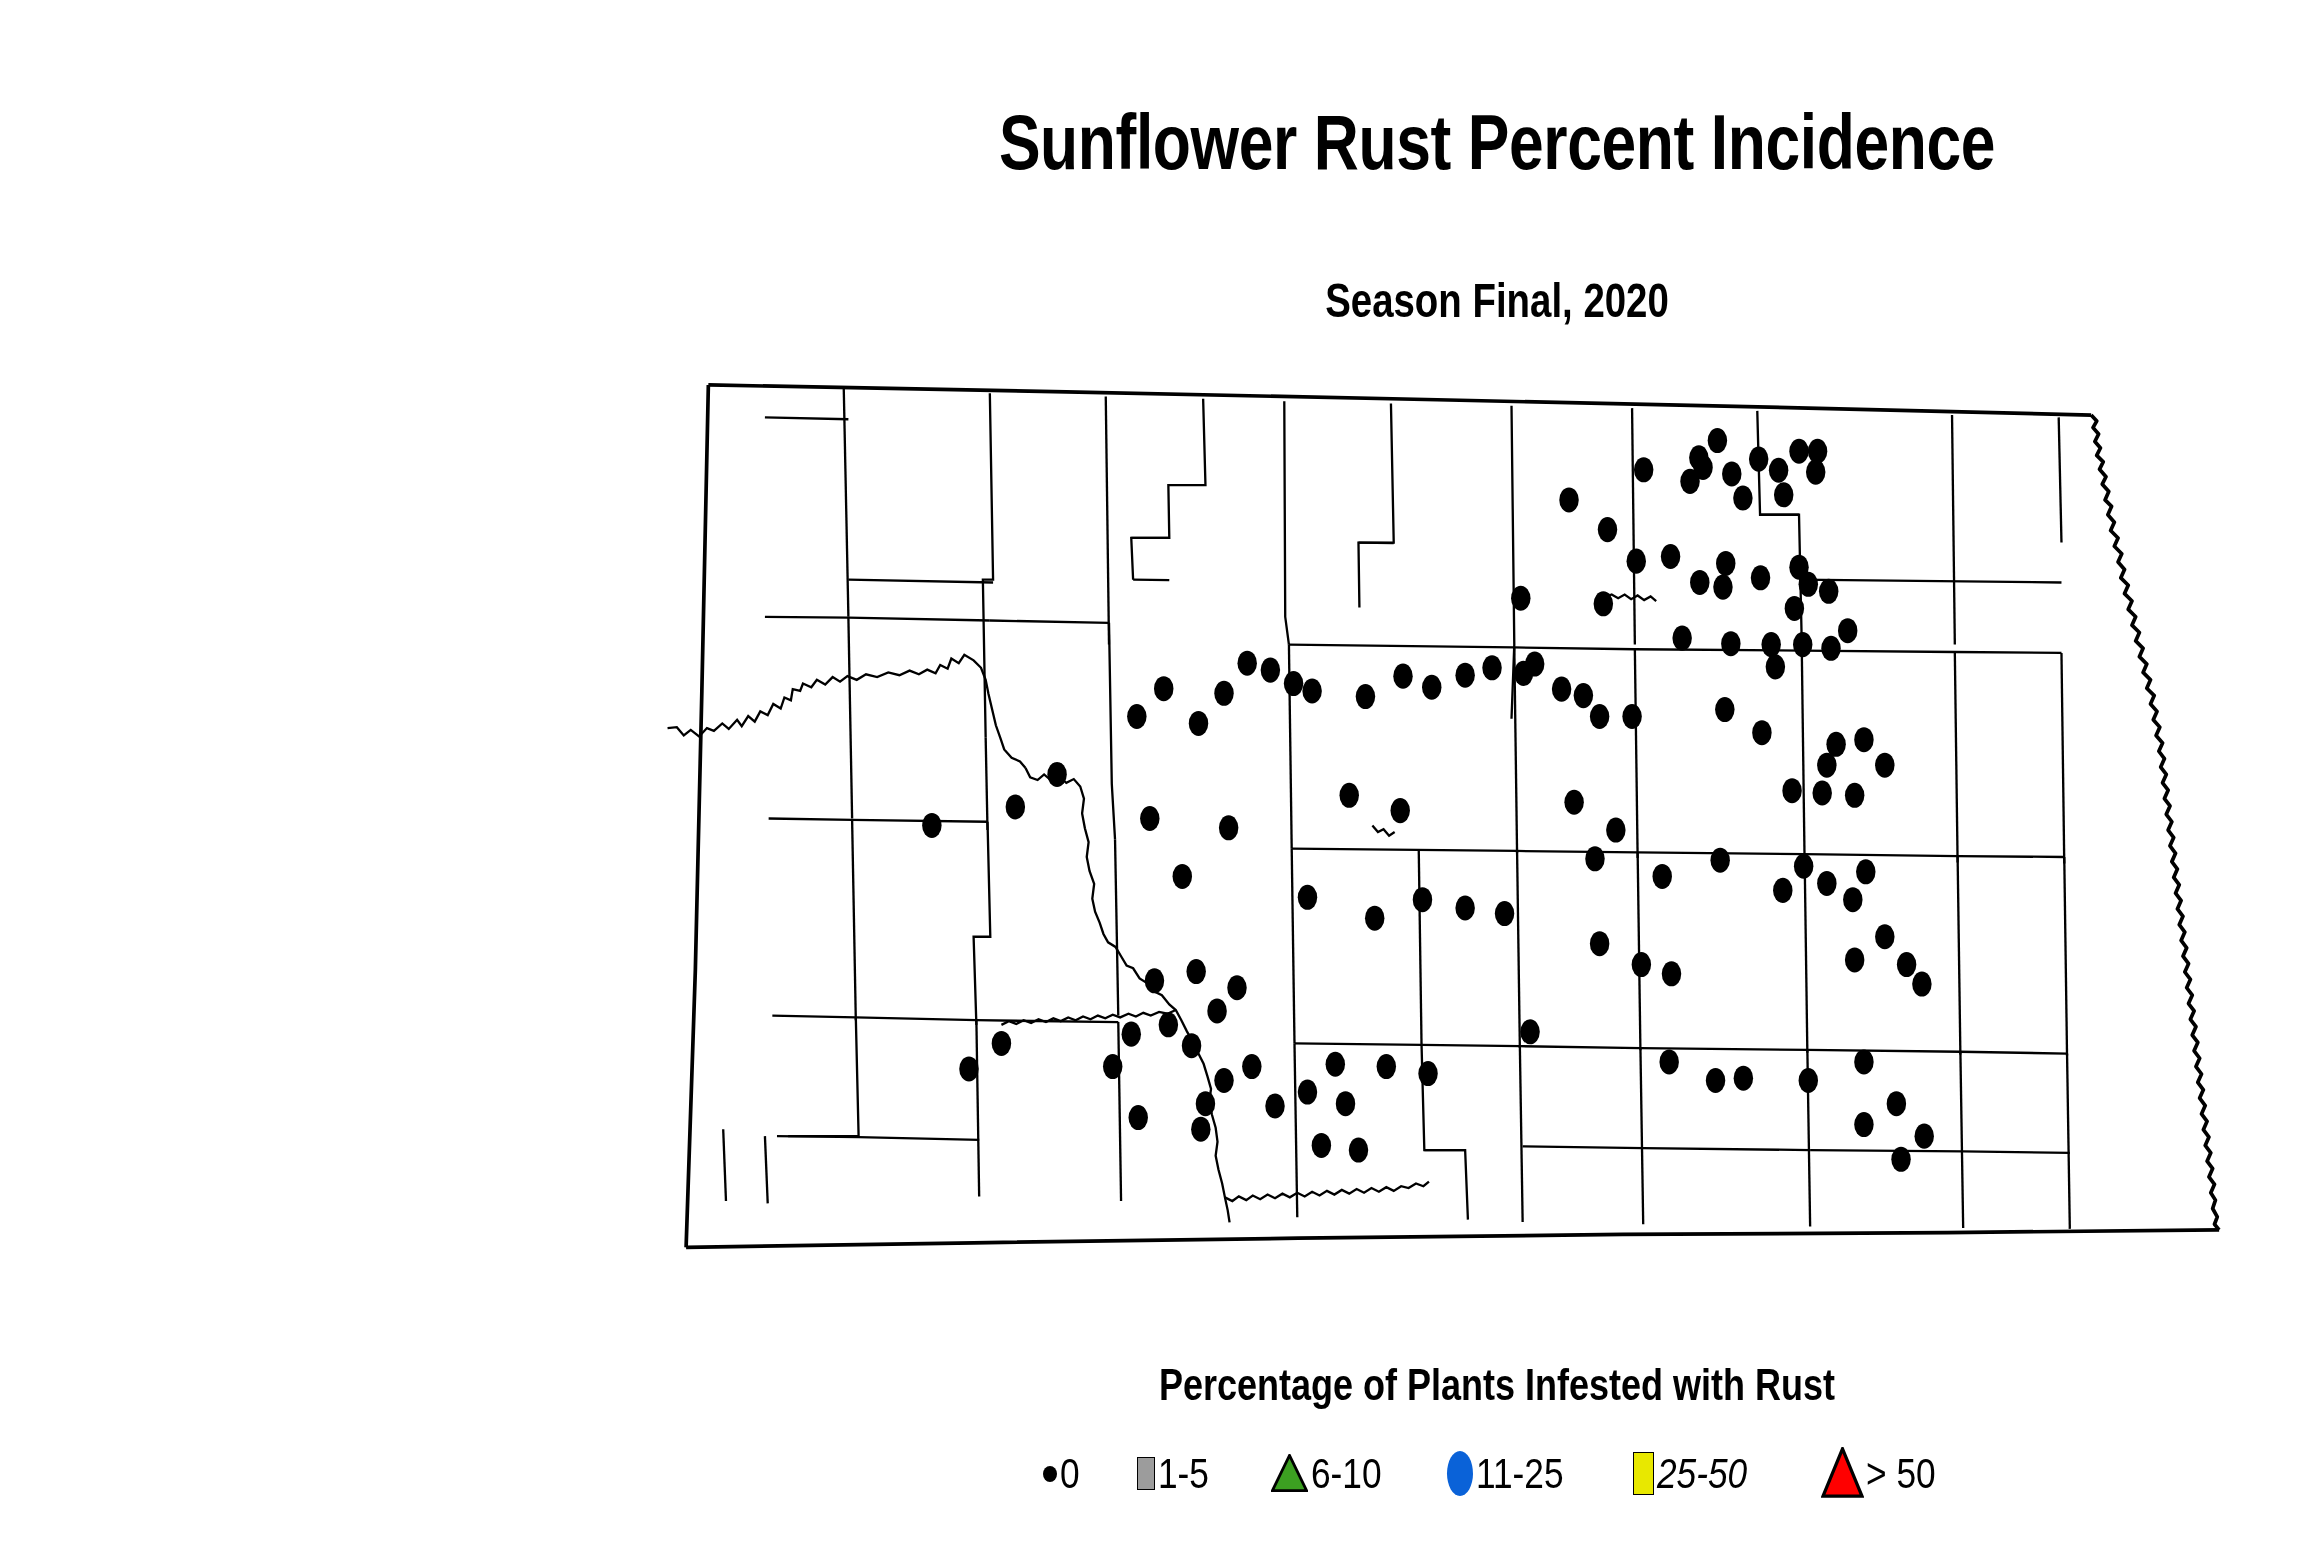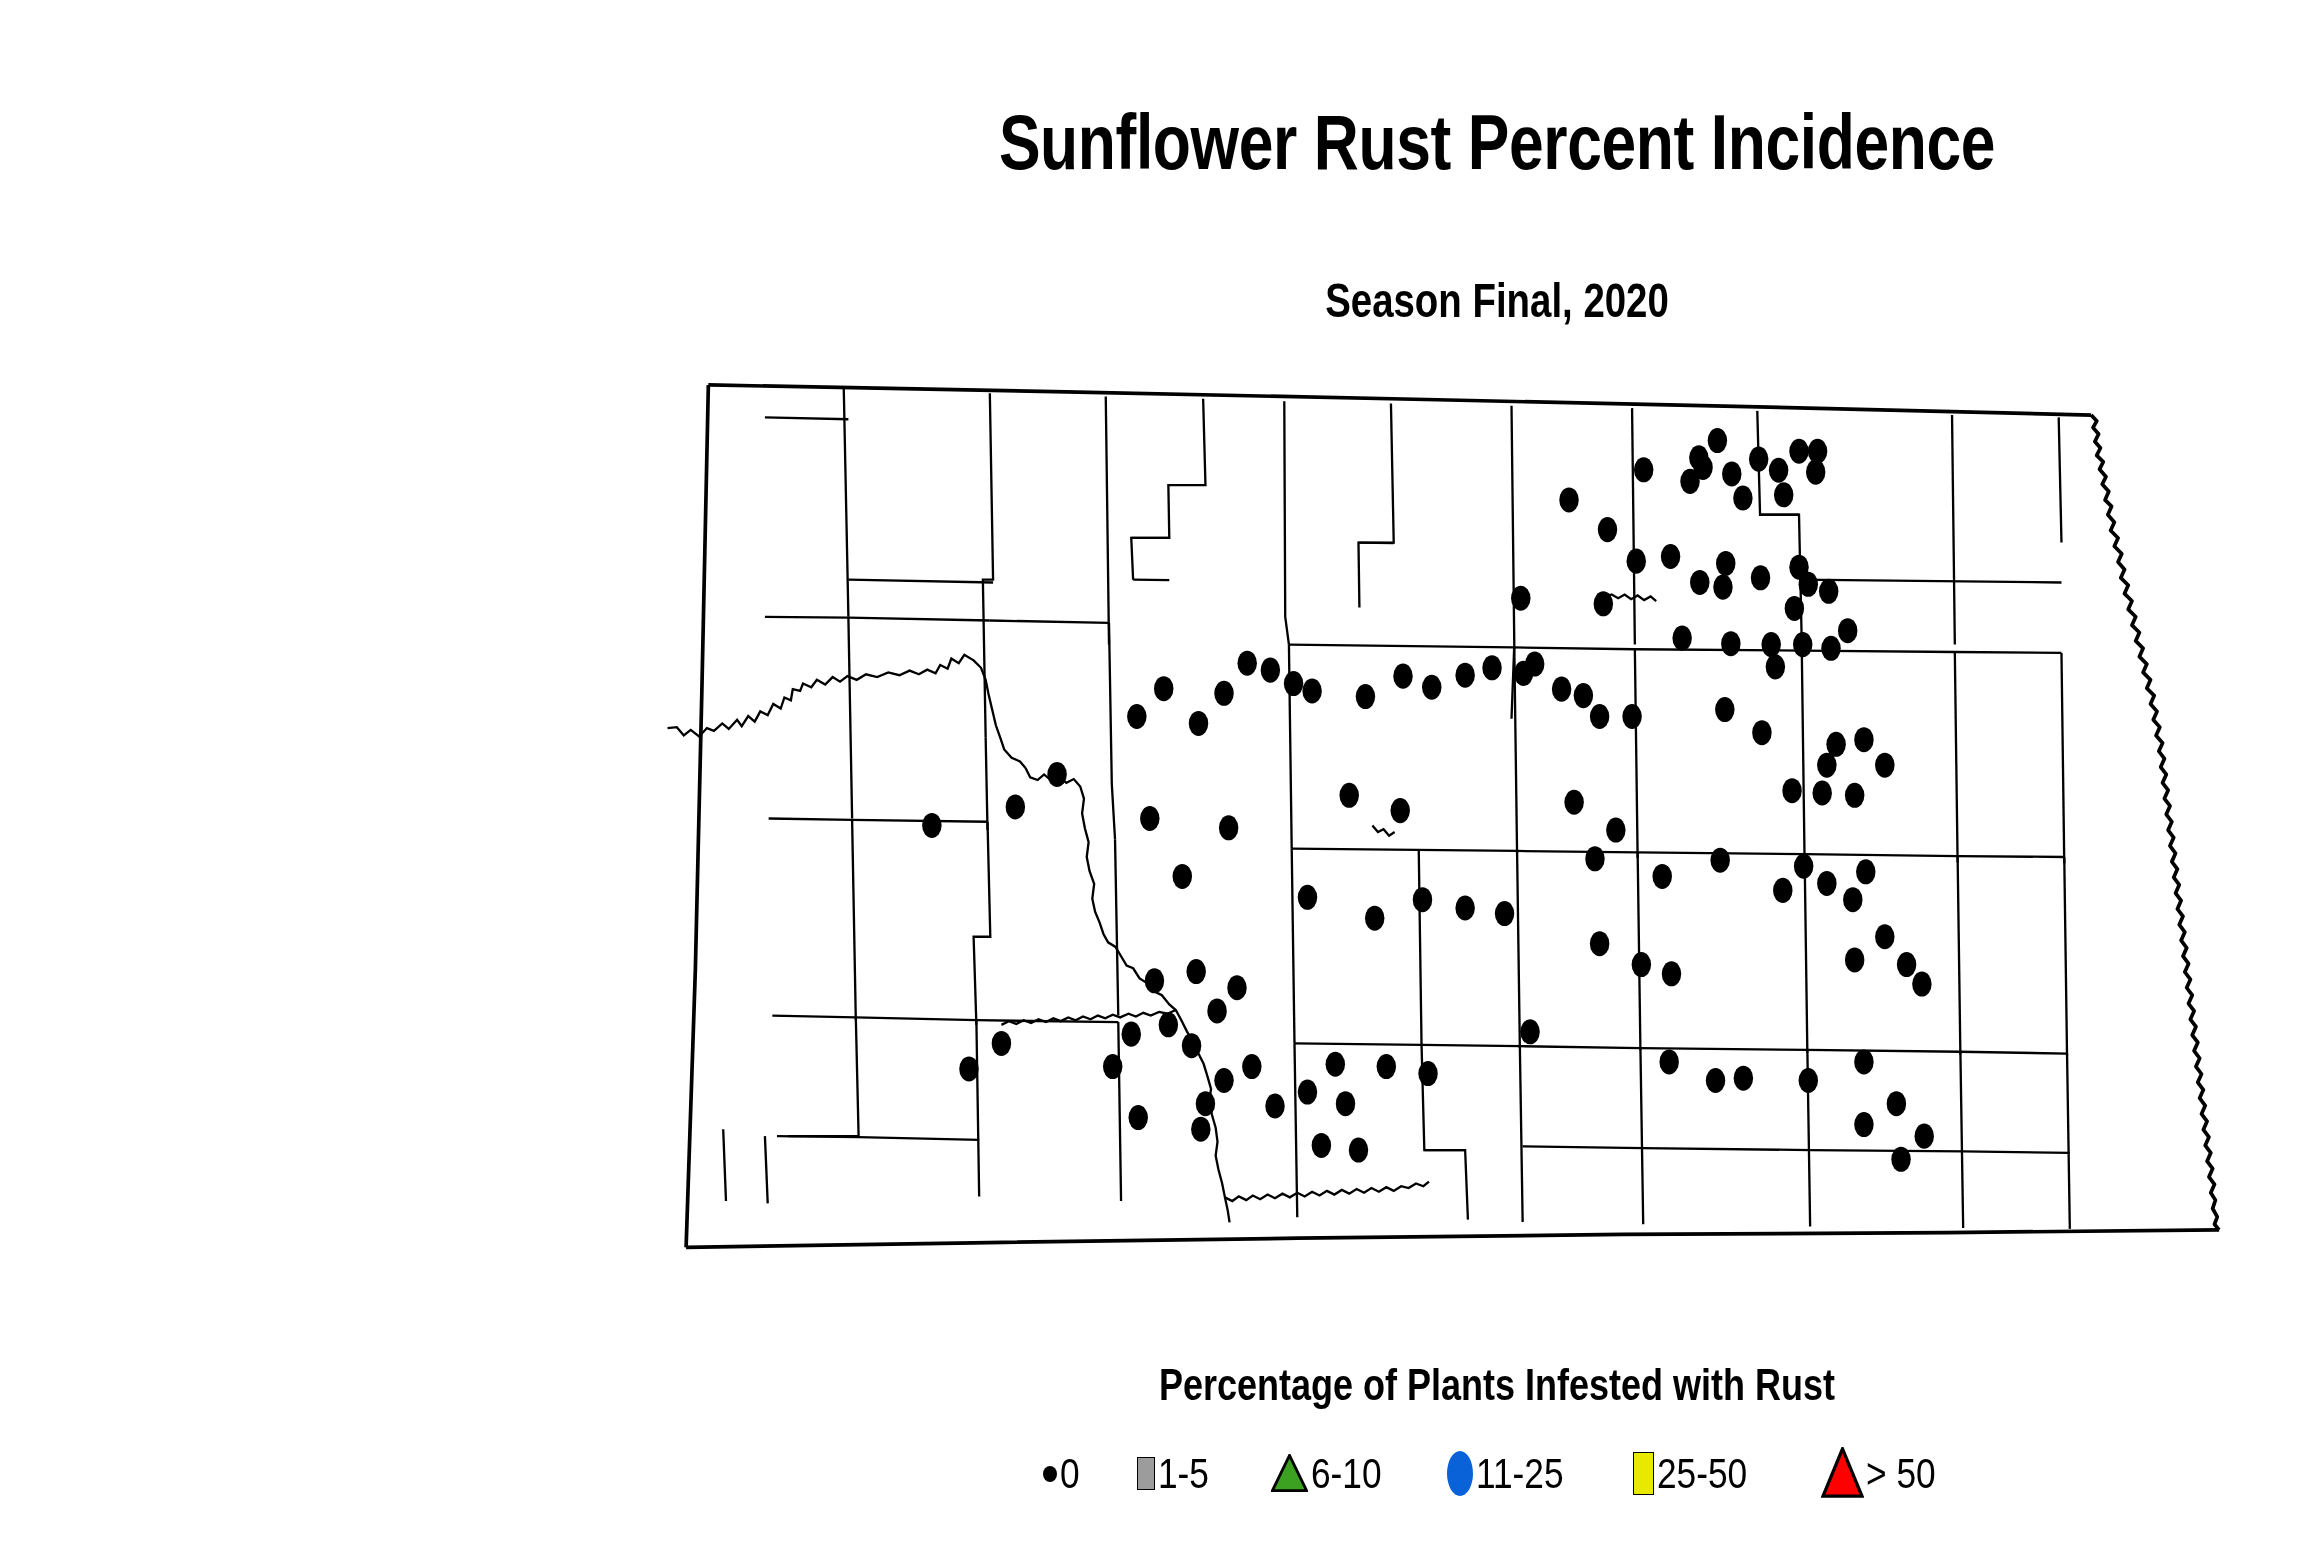--- a/index.html
+++ b/index.html
@@ -363,21 +363,21 @@
         </svg>
     </span>
     <span class="leg-label">6-10</span>
   </div>
 
   <div class="leg-item" style="margin-right:51px;">
     <span class="leg-sym sym-ell" style="background:#0A62D8;"></span>
     <span class="leg-label">11-25</span>
   </div>
 
-  <div class="leg-item" style="margin-right:54px;">
+  <div class="leg-item" style="margin-right:54px;font-style:italic;">
     <span class="leg-sym sym-sq" style="background:#E8E800;width:20.4px;height:43px;"></span>
     <span class="leg-label">25-50</span>
   </div>
 
   <div class="leg-item">
     <span class="leg-sym">
       <svg width="43" height="51" viewBox="0 0 92 110">
           <polygon points="46,4 88,106 4,106" fill="#FF0000" stroke="#000" stroke-width="7"></polygon>
         </svg>
     </span>

